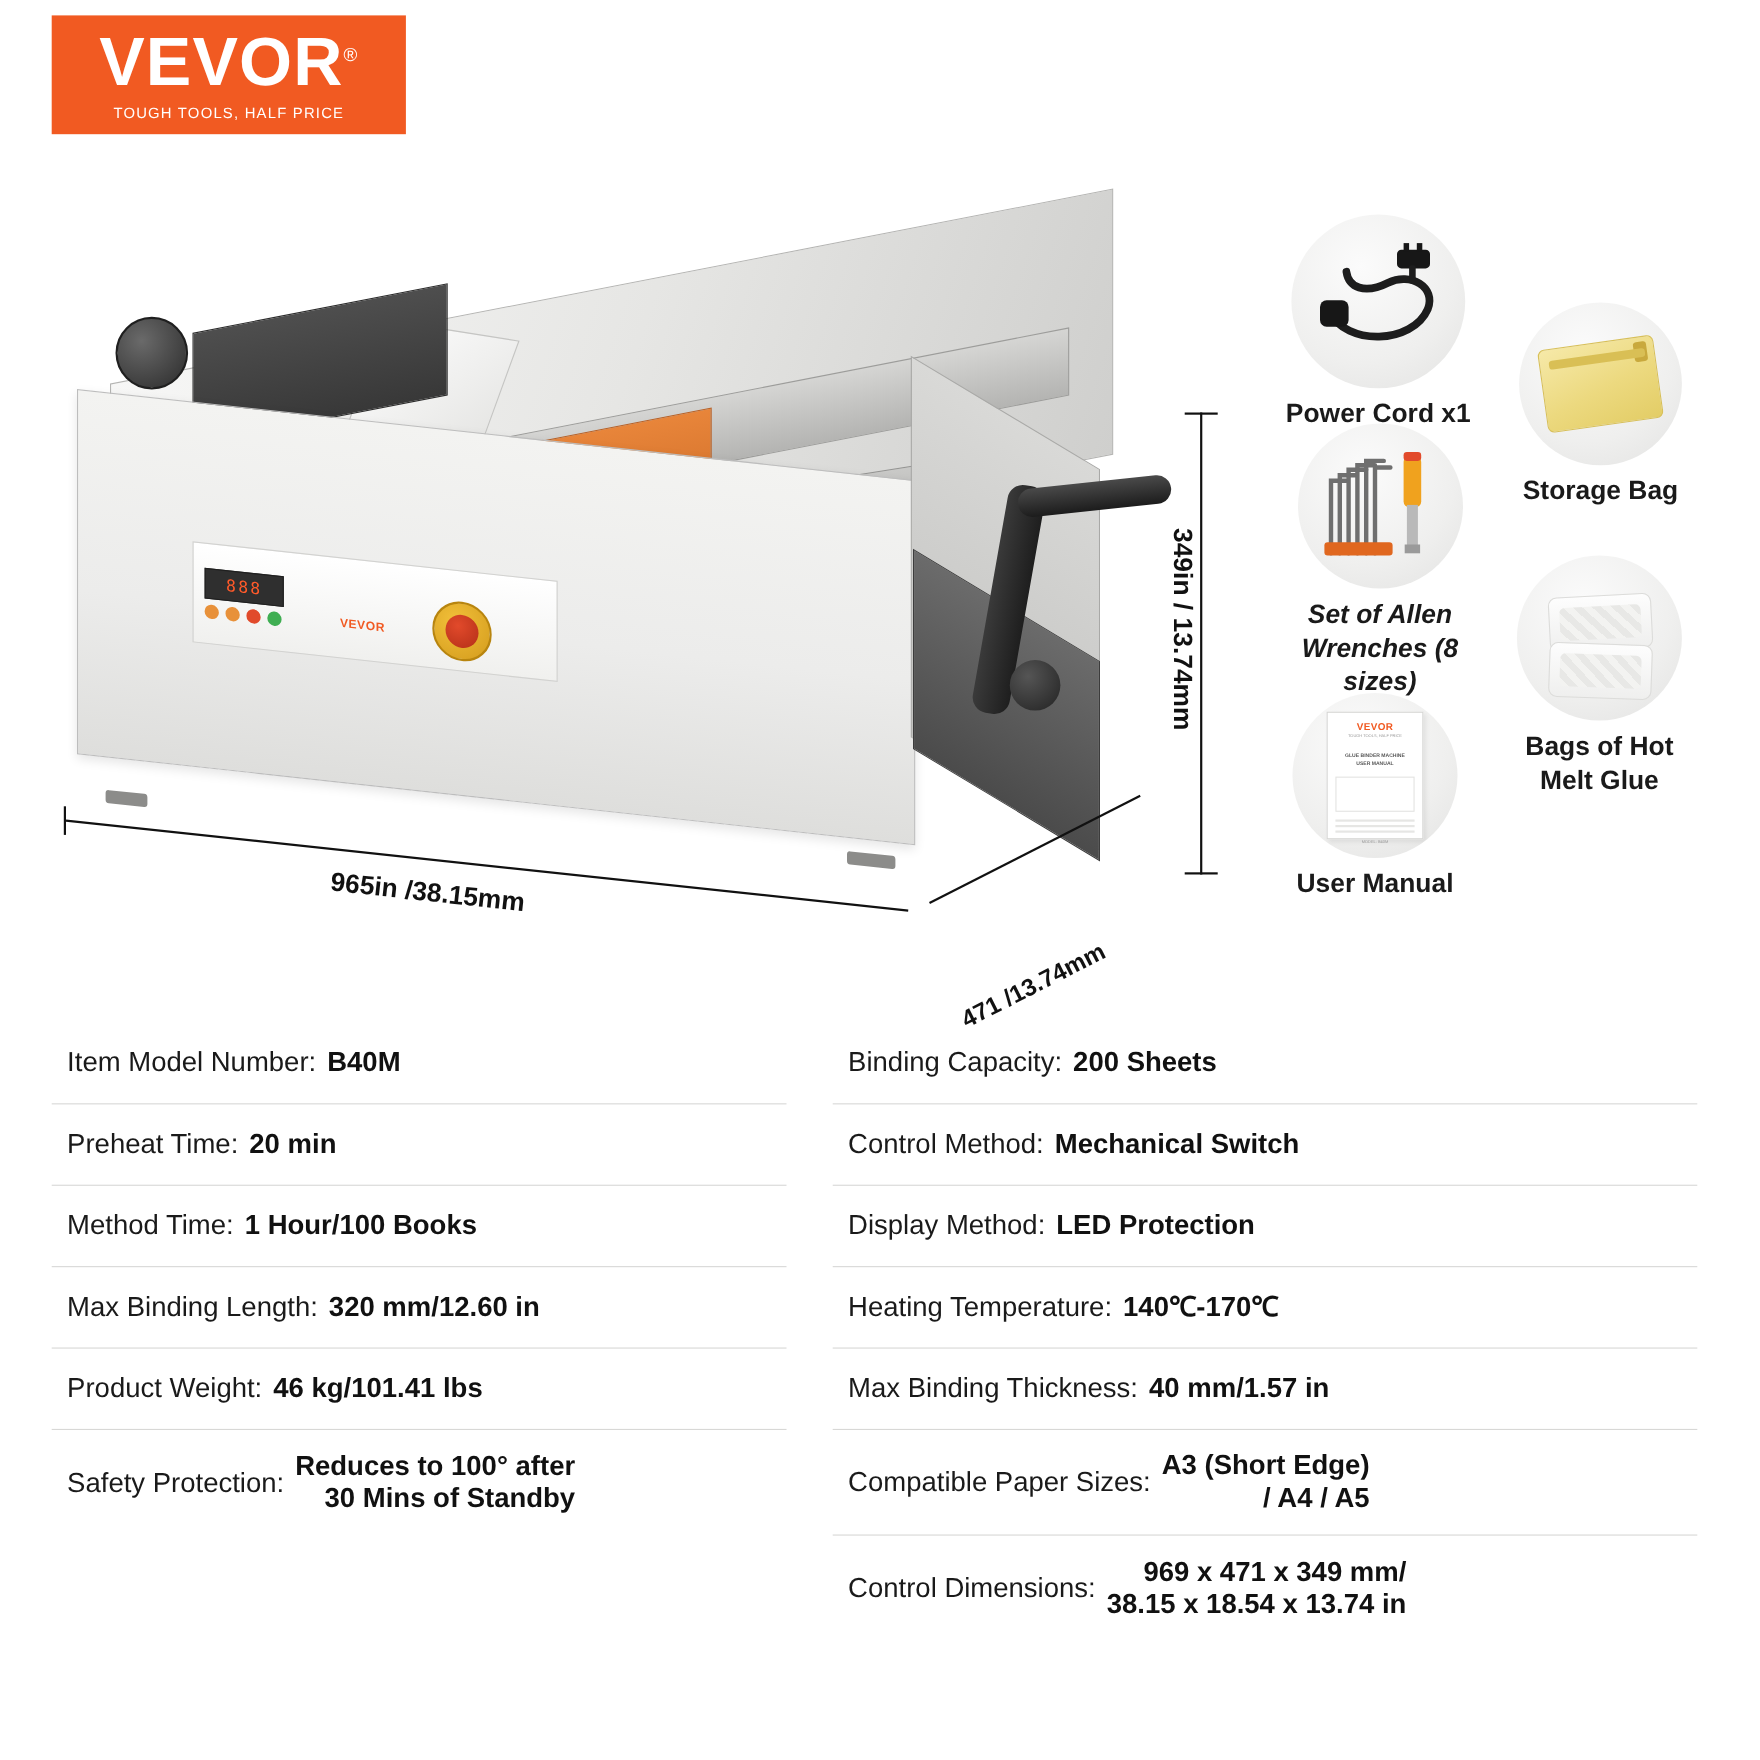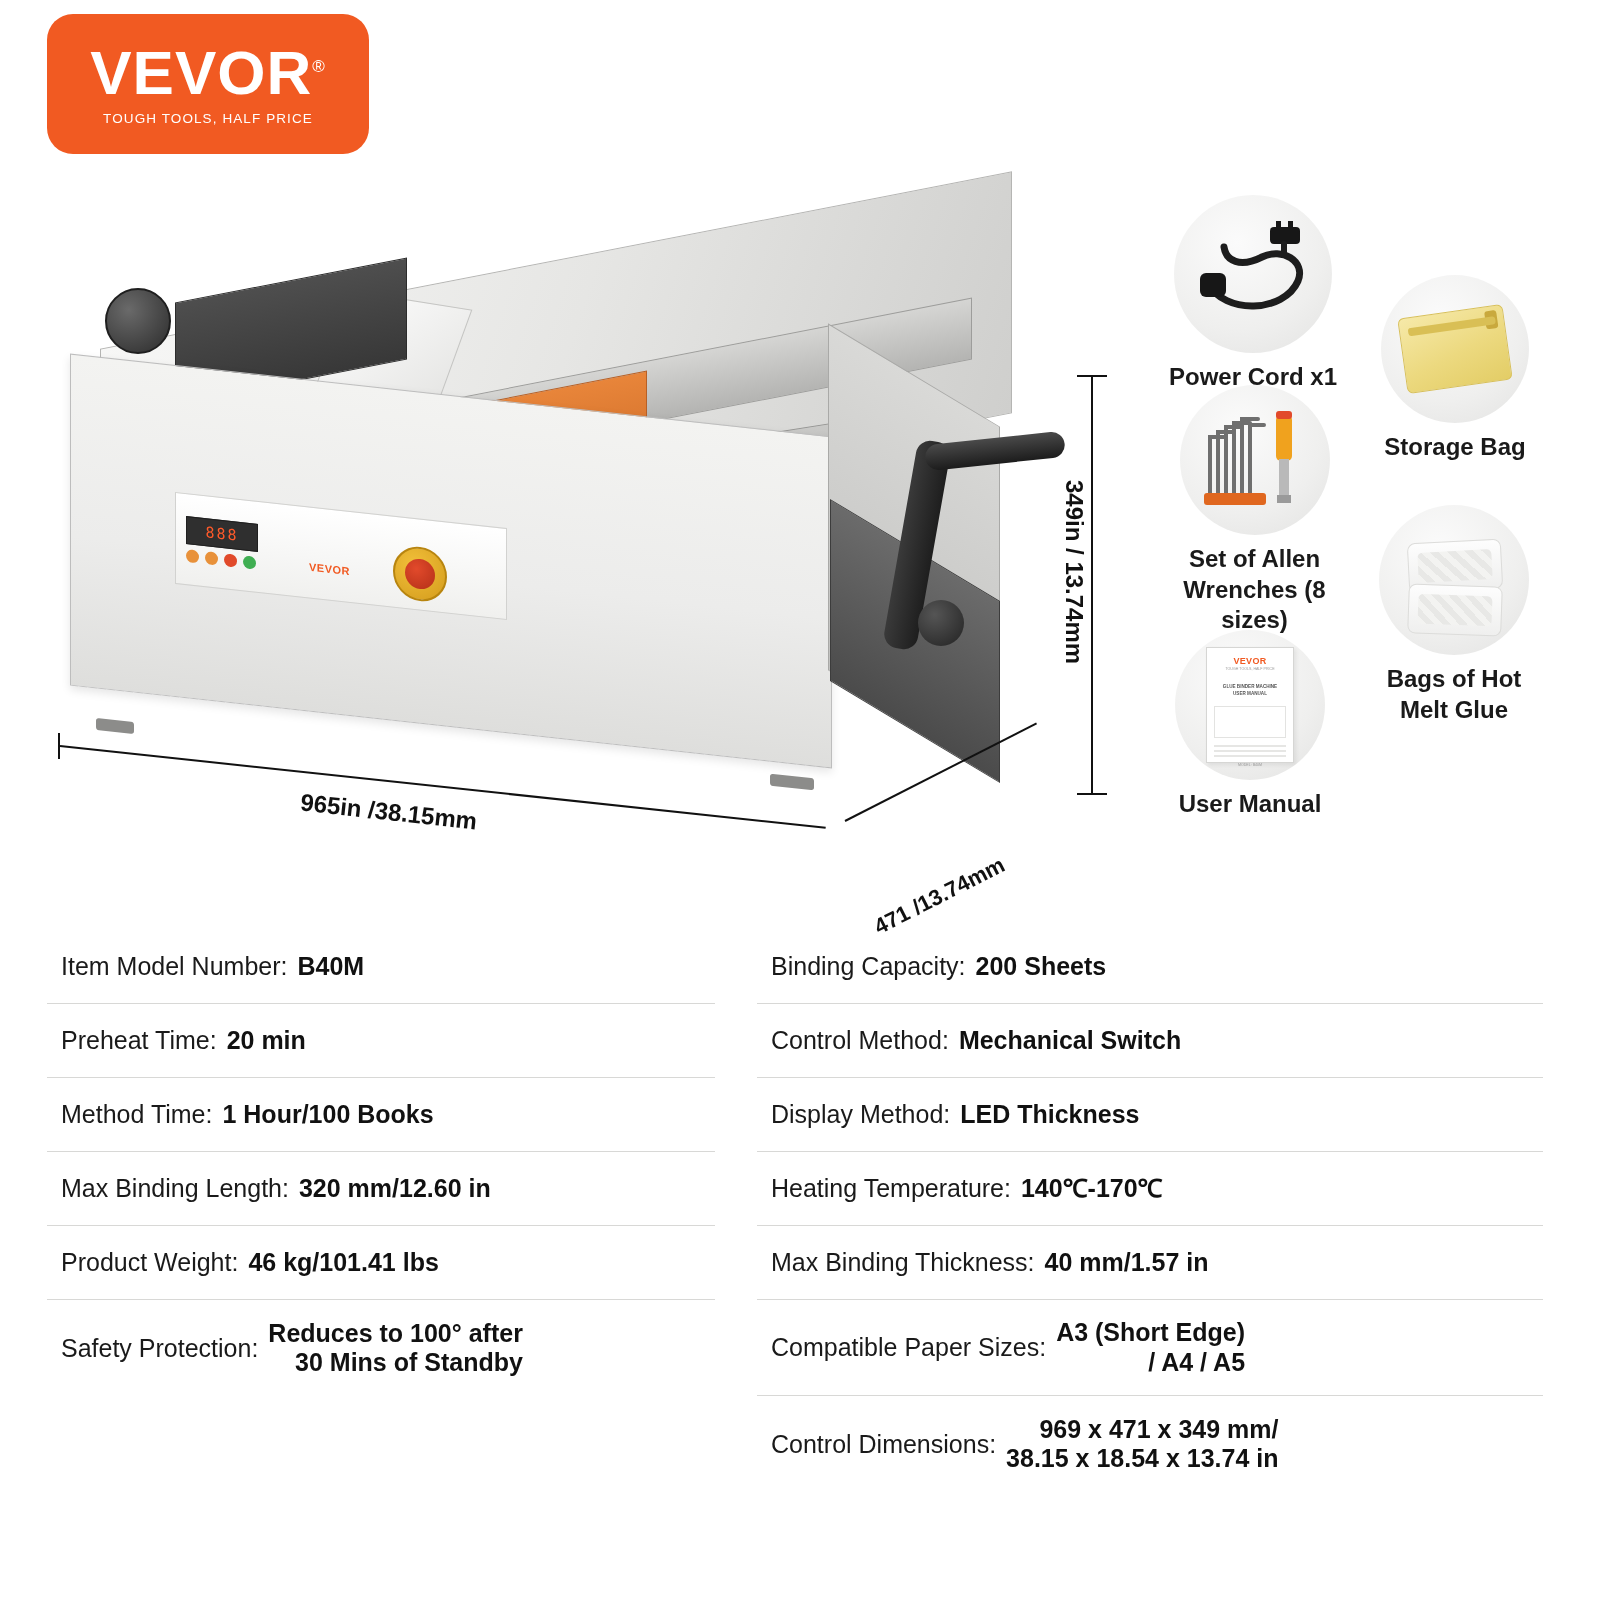--- a/index.html
+++ b/index.html
@@ -15,27 +15,26 @@
     color: #1a1a1a;
     overflow: hidden;
   }
 
   
   #logo {
     position: absolute;
     left: 47px;
     top: 14px;
     width: 322px;
-    height: 140px;
+    height: 108px;
     background: #f15a22;
     display: flex;
     flex-direction: column;
     align-items: center;
     justify-content: center;
-    border-radius: 26px;
   }
   #logo .wordmark {
     font-size: 62px;
     font-weight: bold;
     color: #ffffff;
     letter-spacing: 1px;
     line-height: 1;
     position: relative;
     font-family: "Liberation Sans", sans-serif;
   }
@@ -513,21 +512,21 @@
 
   <div class="acc" style="left:1375px; top:155px; width:160px;">
     <div class="acc-circle" style="width:148px;height:148px;">
       <div class="bag">
           <div class="zip"></div>
         </div>
     </div>
     <div class="acc-cap">Storage Bag</div>
   </div>
 
-  <div class="acc" style="left:1152px; top:265px; width:205px;">
+  <div class="acc" style="left:1152px; top:265px; width:205px;font-style:italic;">
     <div class="acc-circle" style="width:150px;height:150px;">
       <svg class="wr-wrap" viewBox="0 0 150 150">
         <g stroke="#6f6f6f" stroke-width="4" fill="none" stroke-linecap="round">
           <path d="M30 118 L30 52 L44 52"></path>
           <path d="M38 118 L38 47 L53 47"></path>
           <path d="M46 118 L46 42 L62 42"></path>
           <path d="M54 118 L54 38 L70 38"></path>
           <path d="M62 118 L62 34 L78 34"></path>
           <path d="M70 118 L70 40 L84 40"></path>
         </g>
@@ -607,21 +606,21 @@
     <div class="spec-row">
       <span class="spec-label">Binding Capacity:</span>
       <span class="spec-value">200 Sheets</span>
     </div>
     <div class="spec-row">
       <span class="spec-label">Control Method:</span>
       <span class="spec-value">Mechanical Switch</span>
     </div>
     <div class="spec-row">
       <span class="spec-label">Display Method:</span>
-      <span class="spec-value">LED Thickness</span>
+      <span class="spec-value">LED Protection</span>
     </div>
     <div class="spec-row">
       <span class="spec-label">Heating Temperature:</span>
       <span class="spec-value">140℃-170℃</span>
     </div>
     <div class="spec-row">
       <span class="spec-label">Max Binding Thickness:</span>
       <span class="spec-value">40 mm/1.57 in</span>
     </div>
     <div class="spec-row tall two-line">

